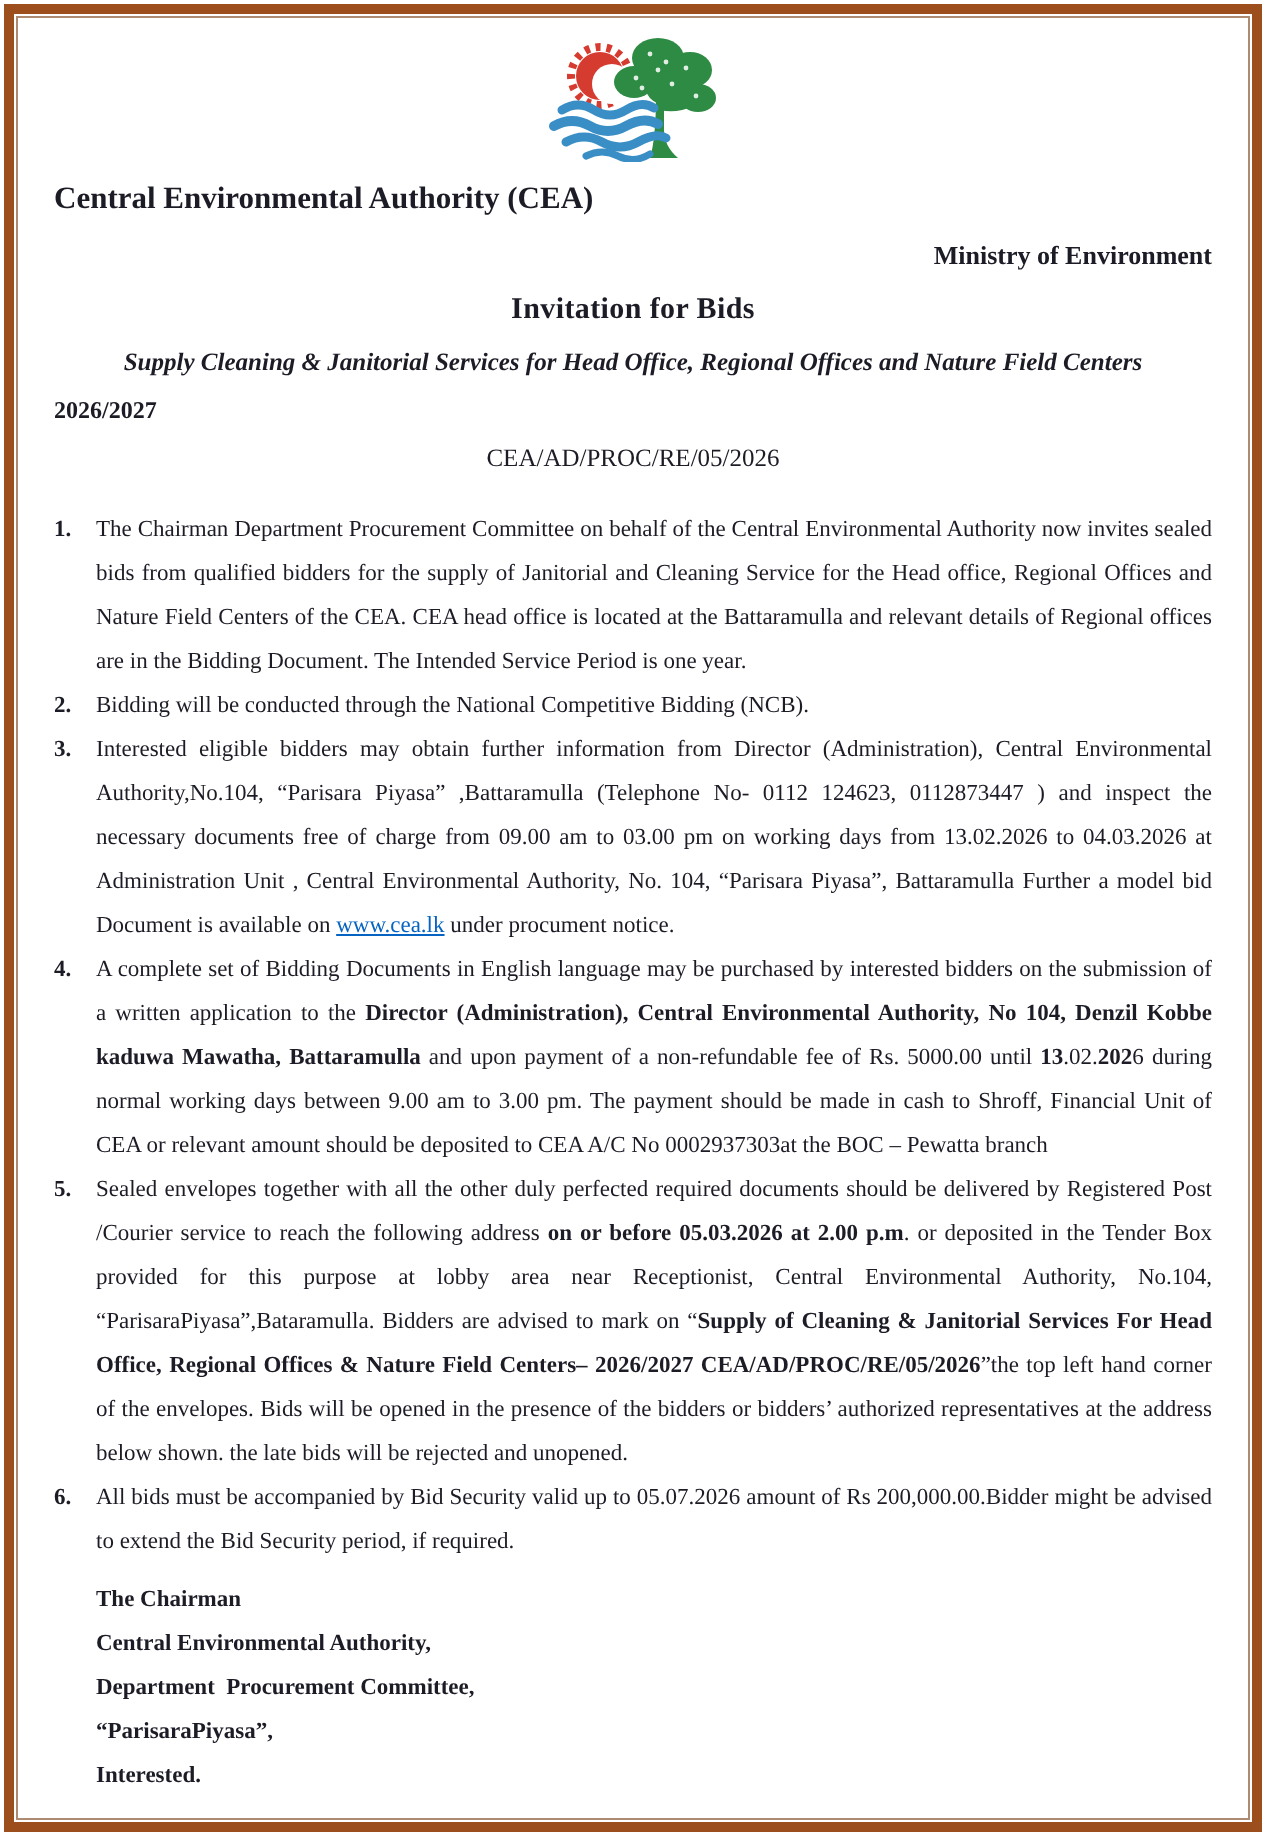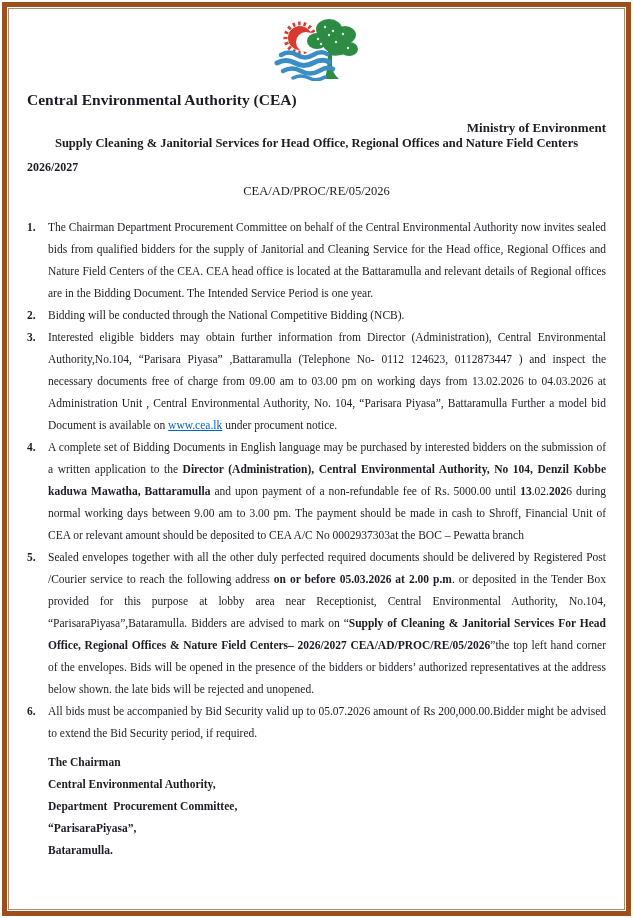--- a/index.html
+++ b/index.html
@@ -18,21 +18,21 @@
   }
   .content{
     position:absolute;left:0;top:0;right:0;bottom:0;
     padding:6px 18px 0 18px;
   }
   .logo-wrap{text-align:center;height:66px;margin-top:2px;}
   .logo-wrap svg{display:inline-block;}
   .h-org{font-size:15.5px;font-weight:bold;text-align:left;margin-top:8px;}
   .h-ministry{font-size:13px;font-weight:bold;text-align:right;margin-top:11px;}
   .h-title{font-size:15px;font-weight:bold;text-align:center;margin-top:11px;letter-spacing:.2px;}
-  .h-subject{font-size:12.5px;font-weight:bold;text-align:center;margin-top:0;}
+  .h-subject{font-size:12.5px;font-weight:bold;text-align:center;margin-top:10px;font-style:italic;}
   .h-period{font-size:12px;font-weight:bold;text-align:left;margin-top:9px;}
   .h-ref{font-size:12.5px;font-weight:normal;text-align:center;margin-top:9px;}
   .list{margin-top:17px;font-size:11.5px;line-height:22px;}
   .item{display:flex;align-items:flex-start;}
   .item-num{width:21px;flex:0 0 21px;font-weight:bold;}
   .item-text{flex:1;text-align:justify;}
   .b{font-weight:bold;}
   .lnk{color:#0563c1;text-decoration:underline;cursor:pointer;}
   .signature{margin-top:7px;font-size:11.5px;line-height:22px;font-weight:bold;padding-left:21px;}
   .sig-line{white-space:pre;}
@@ -78,20 +78,21 @@
             <path d="M8 38 Q16 33 24 38 T40 38 T54 37" stroke-width="4.5"></path>
             <path d="M4 46 Q13 41 22 46 T40 46 T56 45" stroke-width="5"></path>
             <path d="M10 54 Q19 49 28 54 T46 54 T60 52" stroke-width="4.5"></path>
             <path d="M20 61 Q28 57 36 61 T52 60" stroke-width="3.5"></path>
           </g>
         </svg>
       </div>
 
       <div class="h-org">Central Environmental Authority (CEA)</div>
       <div class="h-ministry">Ministry of Environment</div>
+      <div class="h-title">Invitation for  Bids</div>
       <div class="h-subject">Supply Cleaning &amp; Janitorial Services for Head Office, Regional Offices and Nature Field Centers</div>
       <div class="h-period">2026/2027</div>
       <div class="h-ref">CEA/AD/PROC/RE/05/2026</div>
 
       <div class="list">
         <div class="item">
           <span class="item-num">1.</span>
           <div class="item-text"><span>The Chairman Department Procurement Committee on behalf of the Central Environmental Authority now invites sealed bids from qualified bidders for the supply of Janitorial and Cleaning Service  for the Head office, Regional Offices and  Nature Field Centers of the CEA. CEA head office is located at the  Battaramulla and relevant details of Regional offices are in the Bidding Document. The Intended Service Period is one year.</span></div>
         </div>
         <div class="item">
@@ -114,18 +115,18 @@
           <span class="item-num">6.</span>
           <div class="item-text"><span>All bids must be accompanied by Bid Security valid up to 05.07.2026 amount of Rs 200,000.00.Bidder might be advised to extend the Bid Security period, if required.</span></div>
         </div>
       </div>
 
       <div class="signature">
         <div class="sig-line">The Chairman</div>
         <div class="sig-line">Central Environmental Authority,</div>
         <div class="sig-line">Department  Procurement Committee,</div>
         <div class="sig-line">“ParisaraPiyasa”,</div>
-        <div class="sig-line">Bataramulla.</div>
+        <div class="sig-line">Interested.</div>
       </div>
 
     </div>
   </div>
 </div>
 
 </body></html>

